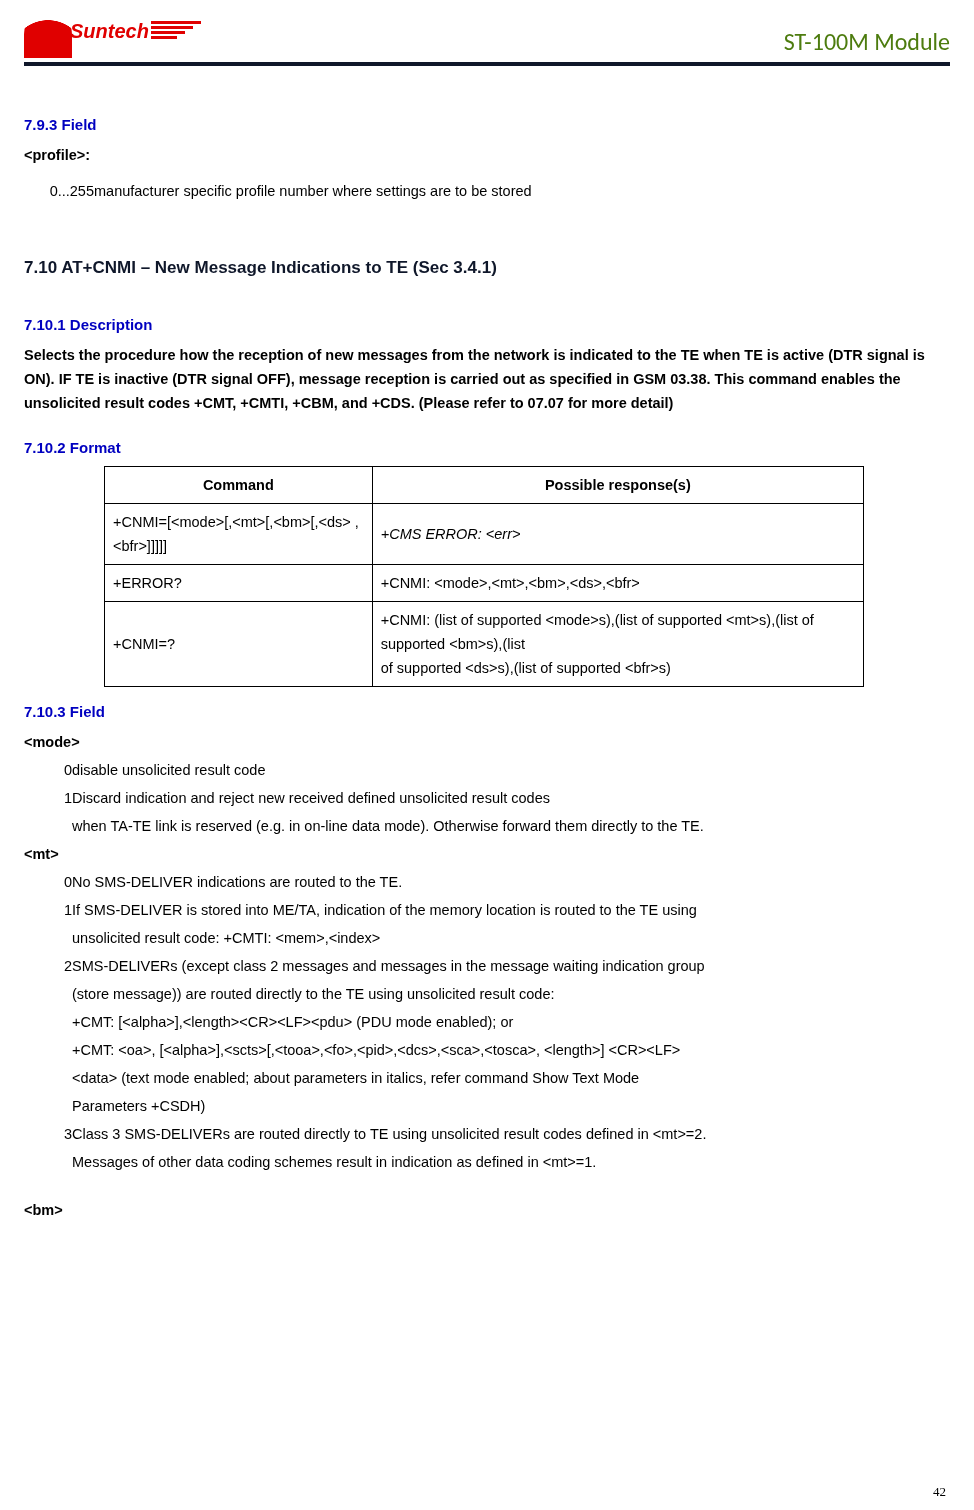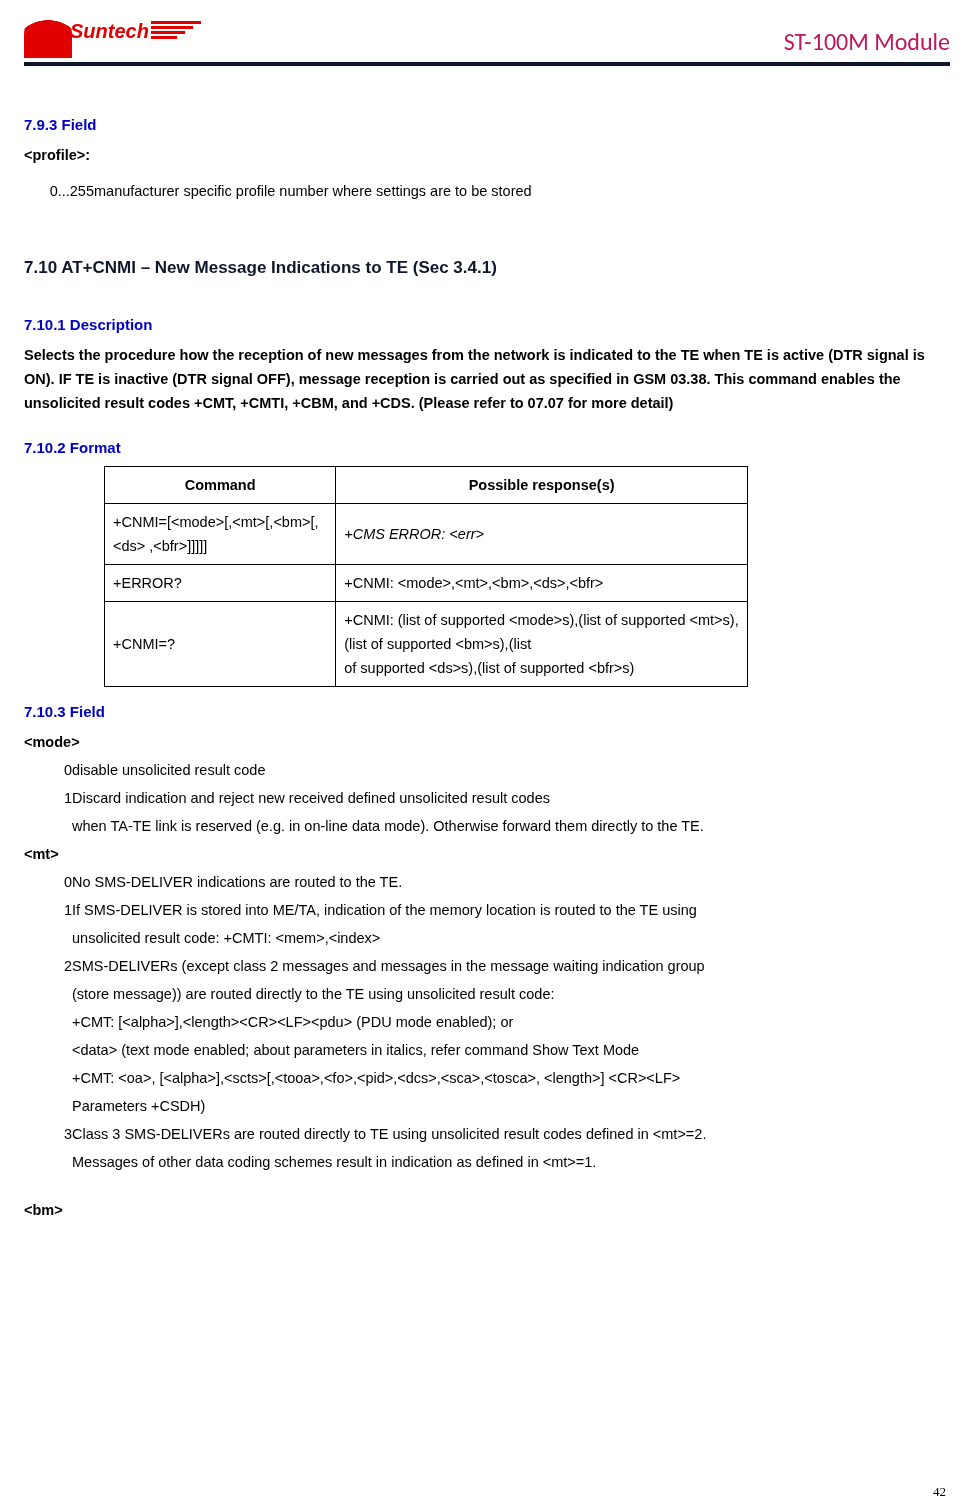--- a/index.html
+++ b/index.html
@@ -50,21 +50,21 @@
     margin-left: 2px;
     padding-bottom: 8px;
   }
   .stripe { height: 3px; background: #e00000; width: 50px; }
   .stripe.s2 { width: 42px; }
   .stripe.s3 { width: 34px; }
   .stripe.s4 { width: 26px; }
   .header-title {
     font-family: Calibri, Arial, sans-serif;
     font-size: 24px;
-    color: #be185d;
+    color: #4d7c0f;
     padding-bottom: 2px;
     margin-top: 16px;
   }
   .content {
     padding-top: 50px;
   }
   .h-blue-bold {
     color: #0000c0;
     font-weight: bold;
     font-size: 15px;
@@ -93,21 +93,21 @@
     flex: none;
   }
   .indent {
     margin-left: 48px;
     line-height: 24px;
     margin-bottom: 4px;
   }
   table.cmd {
     border-collapse: collapse;
     margin: 8px auto 16px 80px;
-    width: 644px;
+    width: 760px;
   }
   table.cmd th, table.cmd td {
     border: 1px solid #000;
     padding: 6px 8px;
     font-size: 14.5px;
     line-height: 24px;
     vertical-align: middle;
   }
   table.cmd th {
     text-align: center;
@@ -199,22 +199,22 @@
       <div class="row-key">1</div>
       <div>If SMS-DELIVER is stored into ME/TA, indication of the memory location is routed to the TE using</div>
     </div>
     <div class="indent">unsolicited result code: +CMTI: &lt;mem&gt;,&lt;index&gt;</div>
     <div class="row-item">
       <div class="row-key">2</div>
       <div>SMS-DELIVERs (except class 2 messages and messages in the message waiting indication group</div>
     </div>
     <div class="indent">(store message)) are routed directly to the TE using unsolicited result code:</div>
     <div class="indent">+CMT: [&lt;alpha&gt;],&lt;length&gt;&lt;CR&gt;&lt;LF&gt;&lt;pdu&gt; (PDU mode enabled); or</div>
+    <div class="indent">+CMT: &lt;oa&gt;, [&lt;alpha&gt;],&lt;scts&gt;[,&lt;tooa&gt;,&lt;fo&gt;,&lt;pid&gt;,&lt;dcs&gt;,&lt;sca&gt;,&lt;tosca&gt;, &lt;length&gt;] &lt;CR&gt;&lt;LF&gt;</div>
     <div class="indent">&lt;data&gt; (text mode enabled; about parameters in italics, refer command Show Text Mode</div>
-    <div class="indent">+CMT: &lt;oa&gt;, [&lt;alpha&gt;],&lt;scts&gt;[,&lt;tooa&gt;,&lt;fo&gt;,&lt;pid&gt;,&lt;dcs&gt;,&lt;sca&gt;,&lt;tosca&gt;, &lt;length&gt;] &lt;CR&gt;&lt;LF&gt;</div>
     <div class="indent">Parameters +CSDH)</div>
     <div class="row-item">
       <div class="row-key">3</div>
       <div>Class 3 SMS-DELIVERs are routed directly to TE using unsolicited result codes defined in &lt;mt&gt;=2.</div>
     </div>
     <div class="indent">Messages of other data coding schemes result in indication as defined in &lt;mt&gt;=1.</div>
 
     <p style="margin-top:24px">&lt;bm&gt;</p>
 
   </div>

